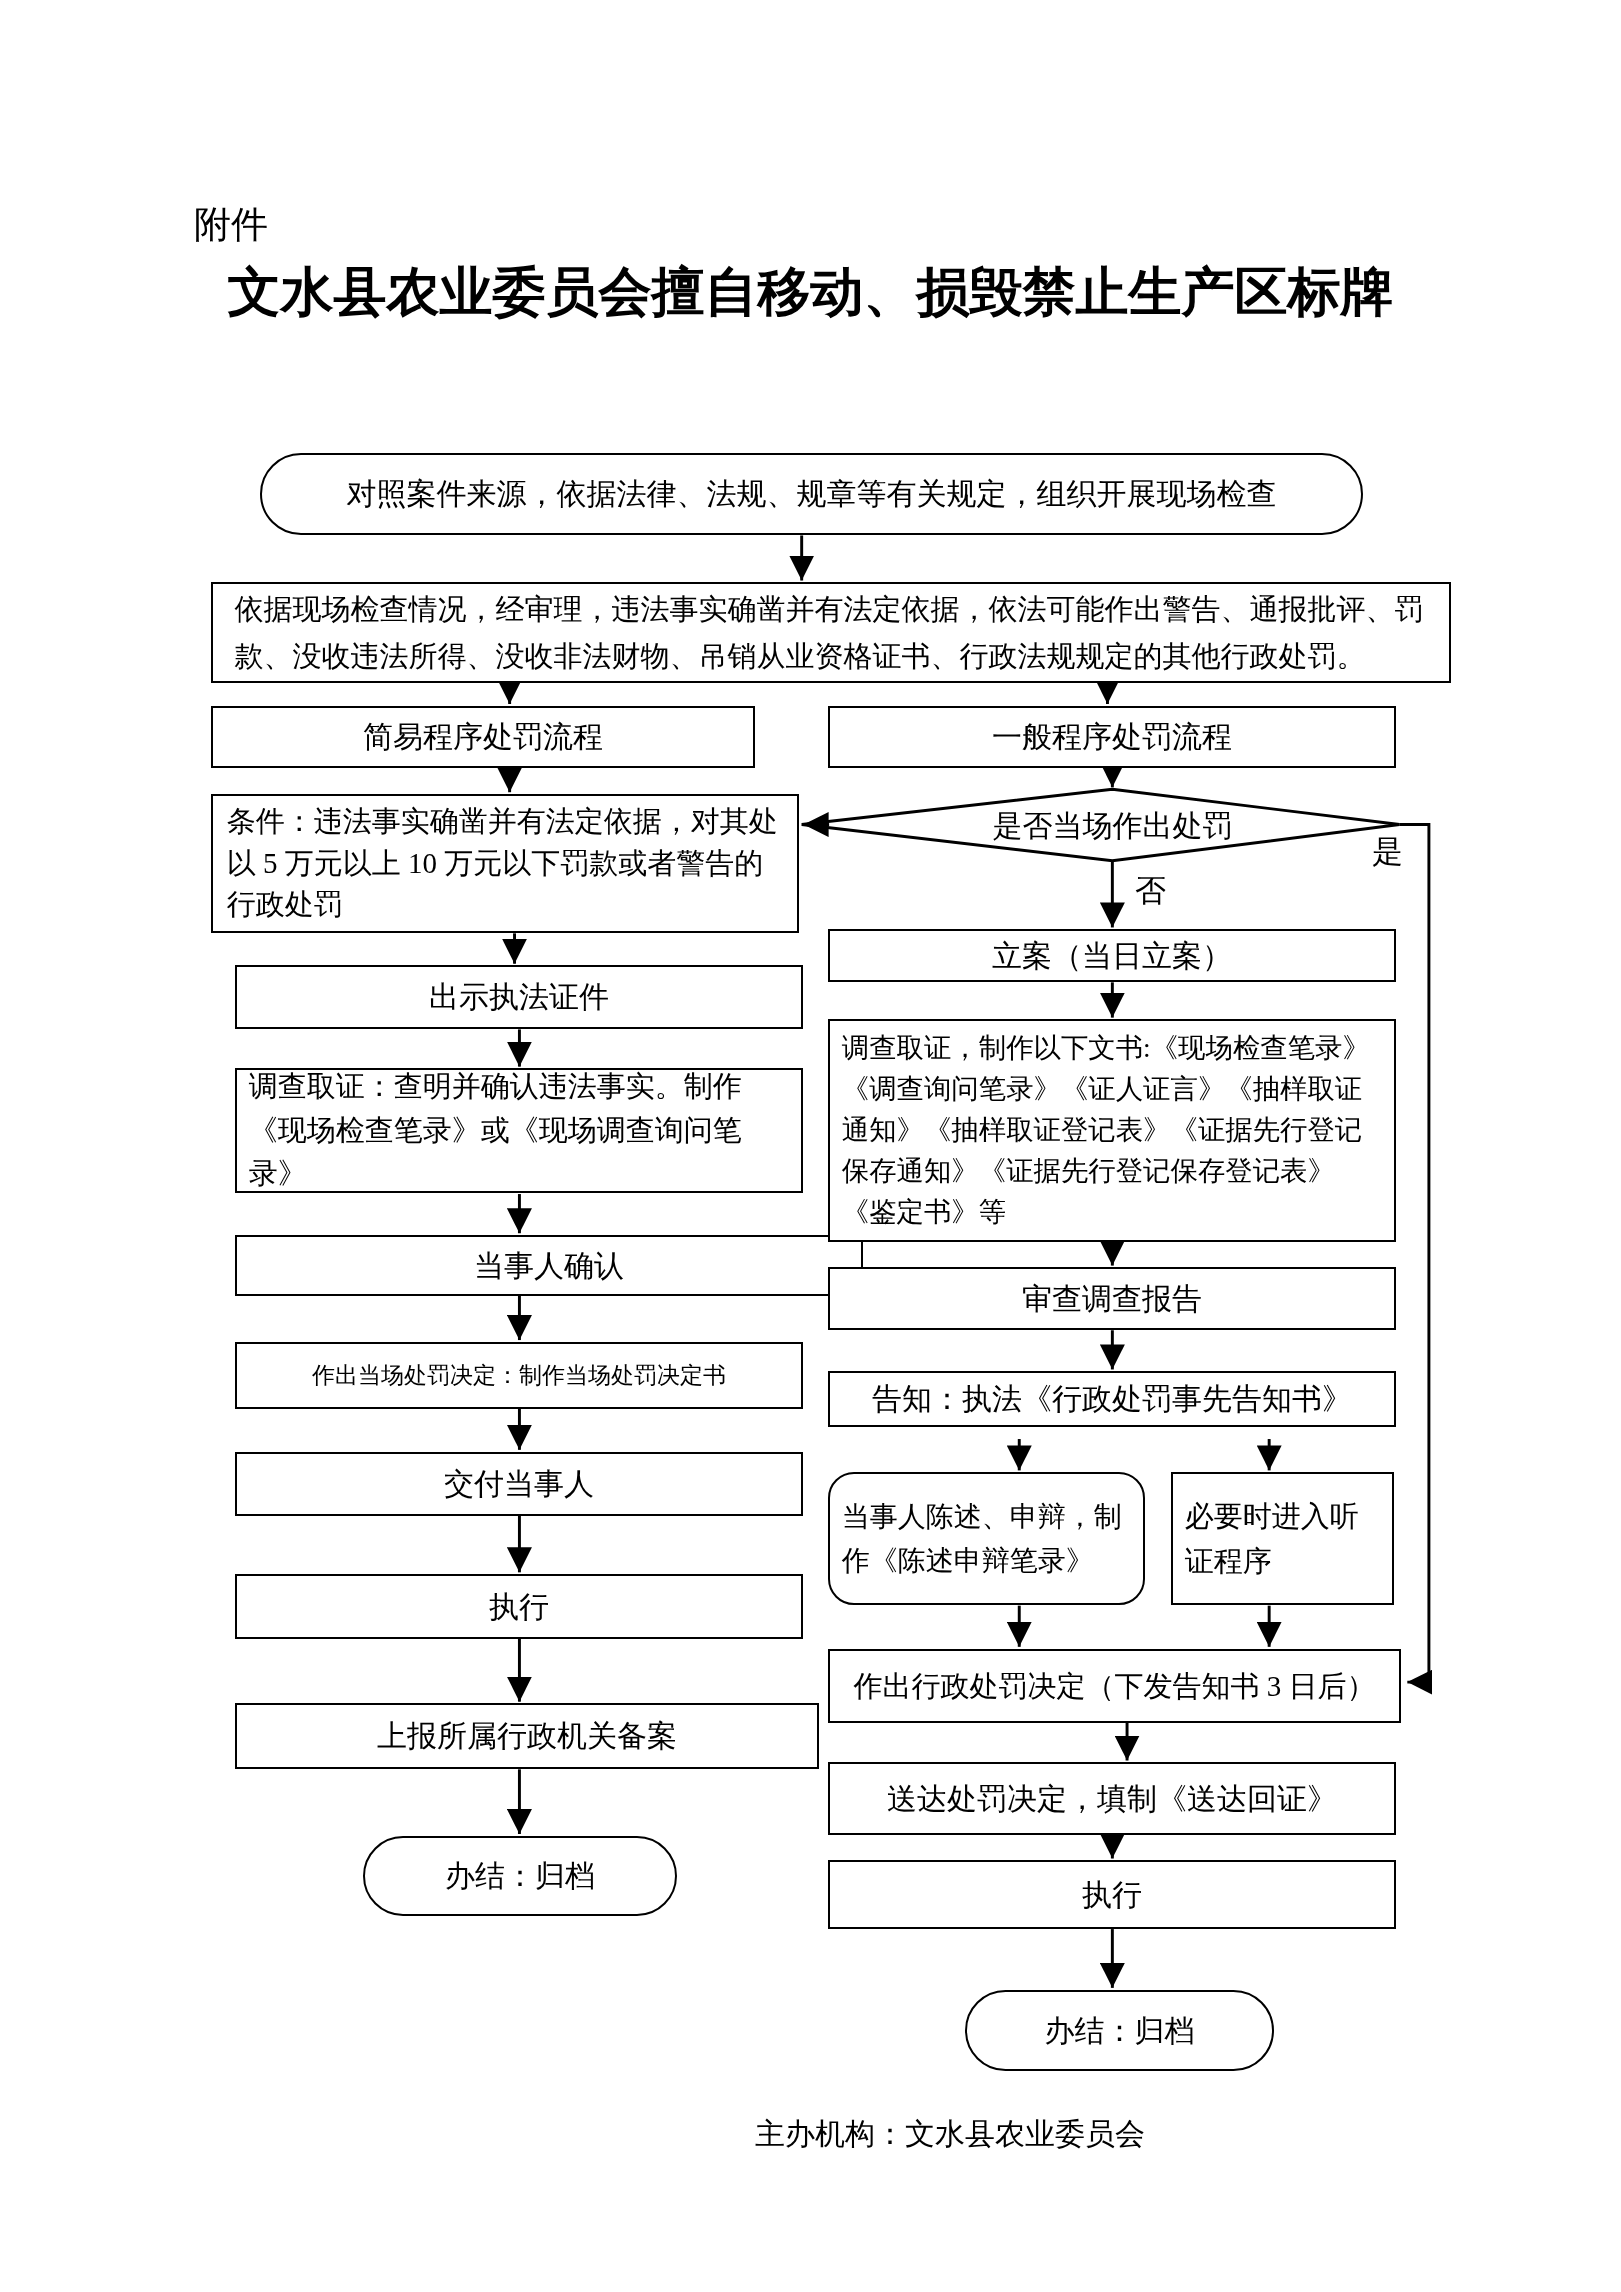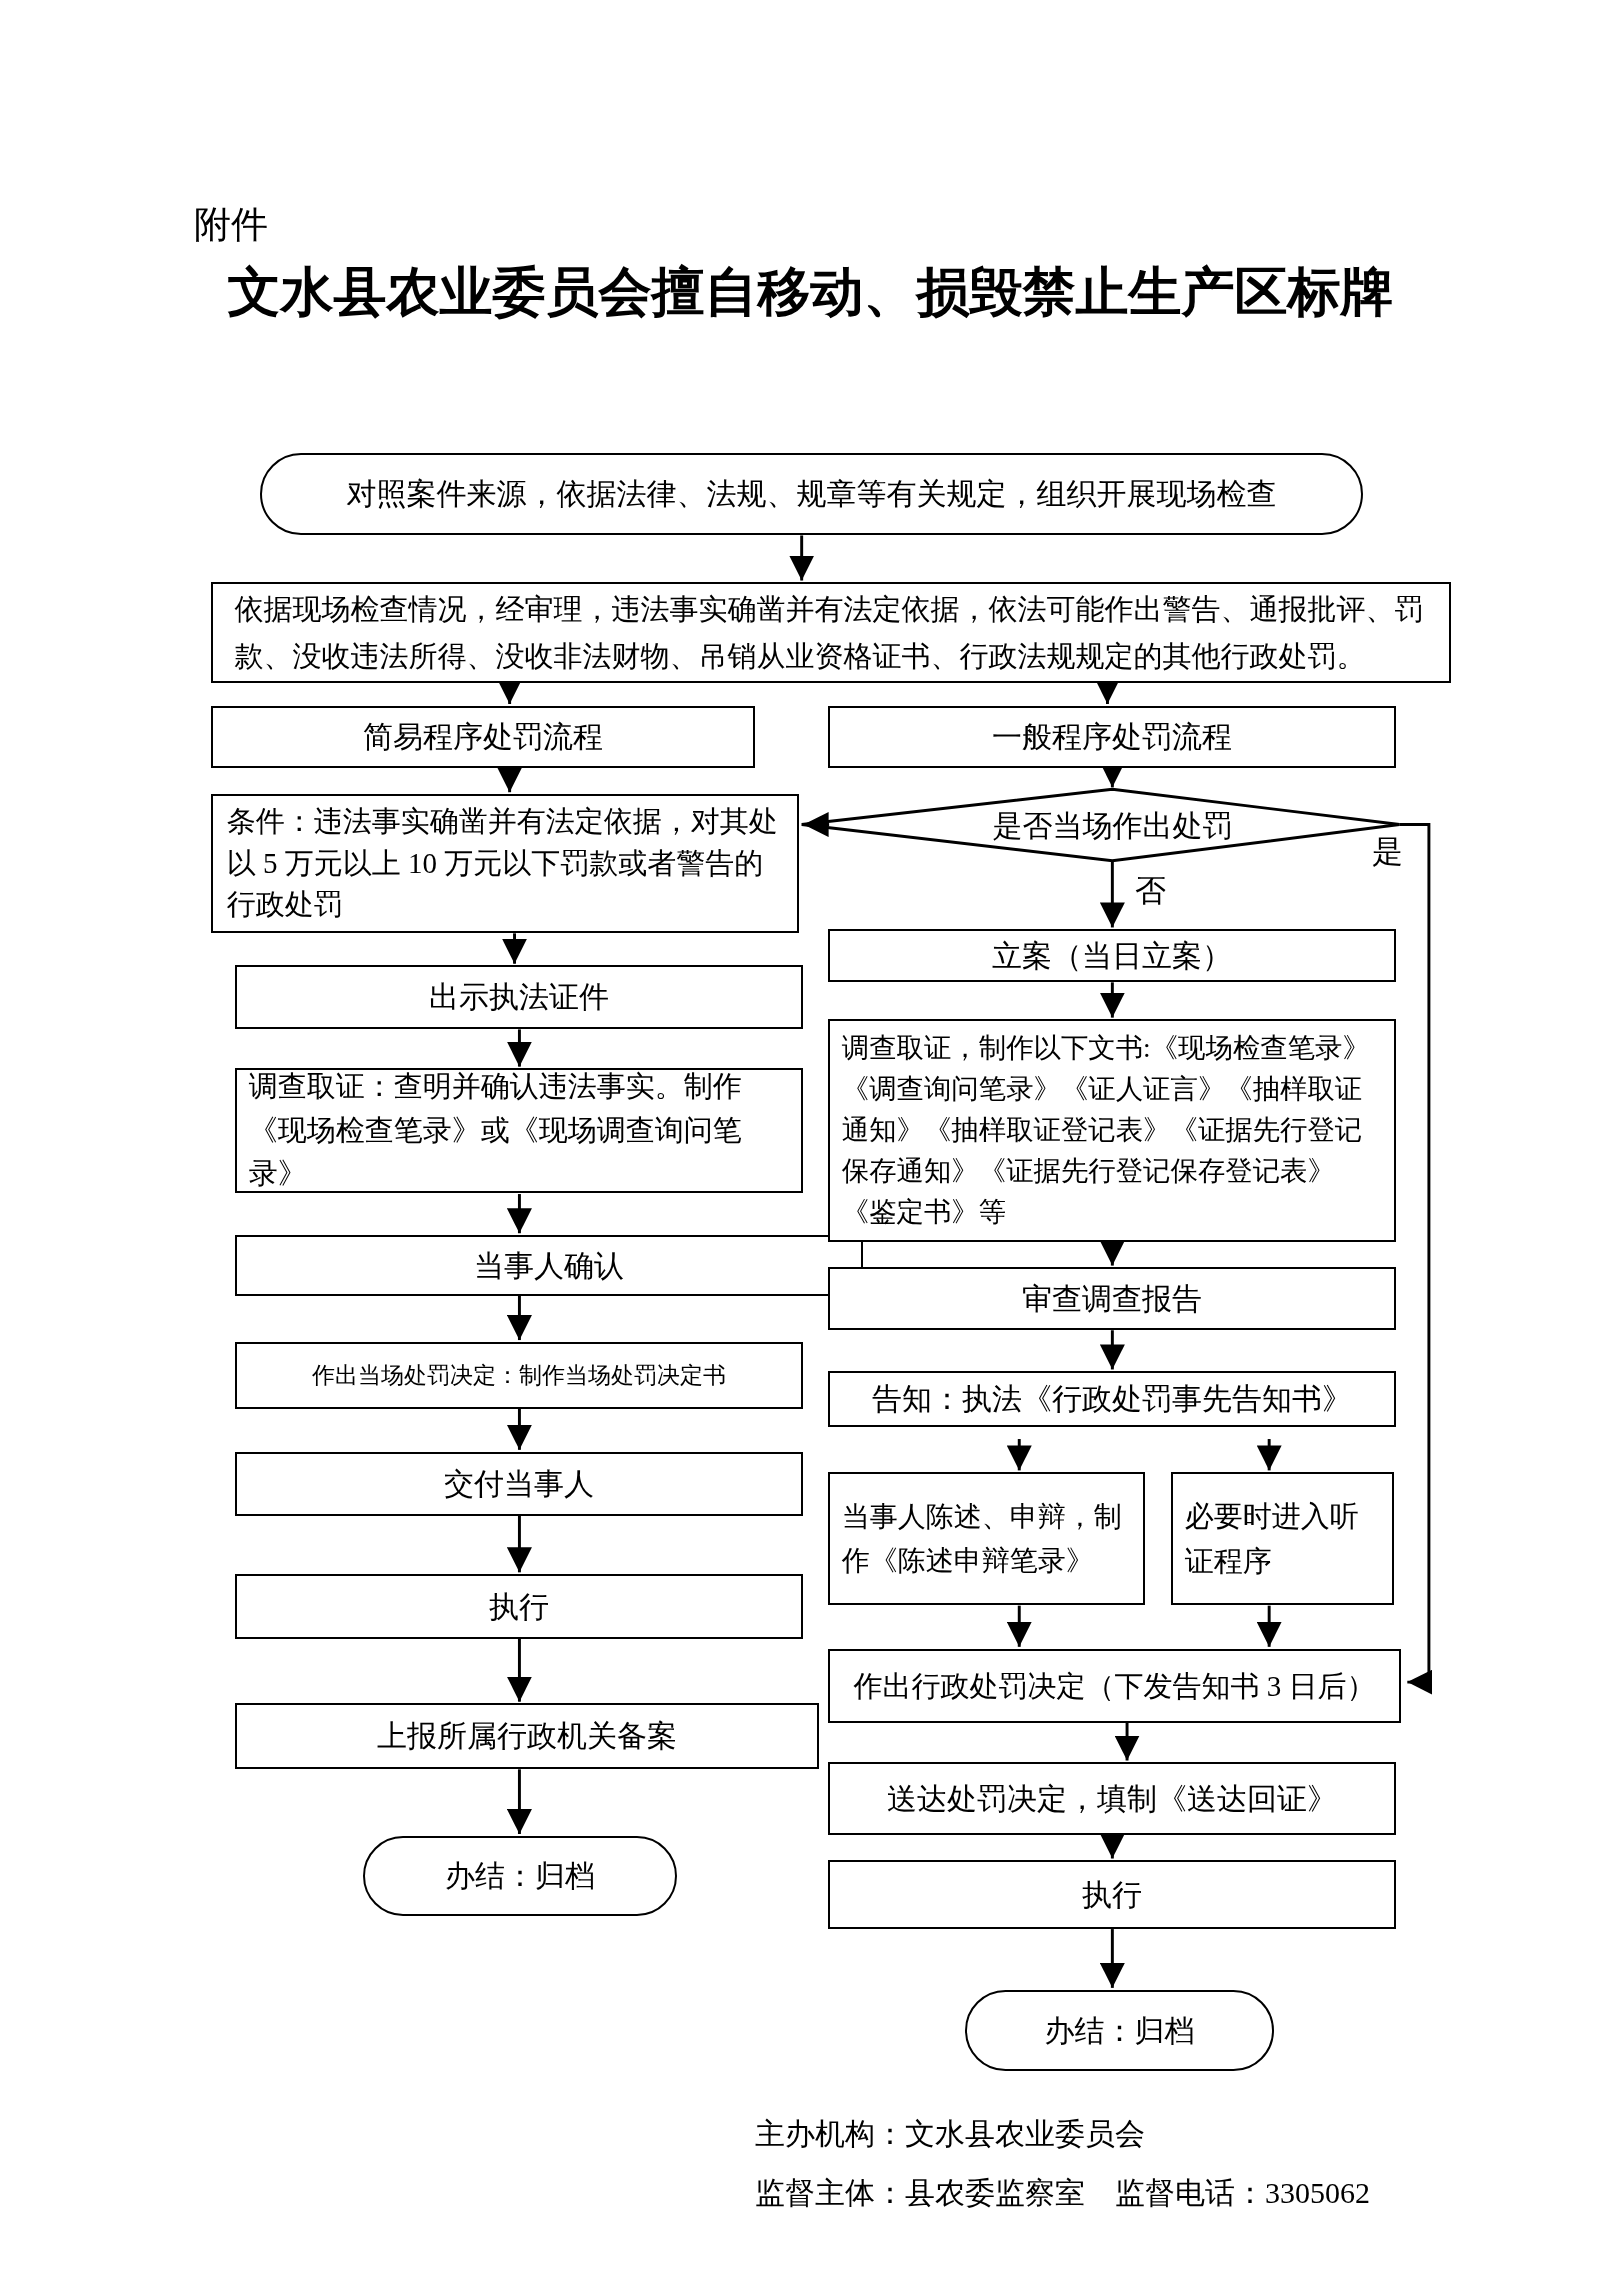--- a/index.html
+++ b/index.html
@@ -93,25 +93,24 @@
 <div class="node" style="left:828px;top:706px;width:568px;height:62px;">一般程序处罚流程</div>
 <div class="plain" id="diamond-label">是否当场作出处罚</div>
 <div class="plain" id="no-label">否</div>
 <div class="plain" id="yes-label">是</div>
 <div class="node" style="left:828px;top:929px;width:568px;height:53px;">立案（当日立案）</div>
 <div class="node left-text" style="left:828px;top:1019px;width:568px;height:223px;
      padding:0 11.8px;font-size:27.4px;line-height:1.5;">调查取证，制作以下文书:《现场检查笔录》《调查询问笔录》《证人证言》《抽样取证通知》《抽样取证登记表》《证据先行登记保存通知》《证据先行登记保存登记表》《鉴定书》等</div>
 <div class="node" style="left:828px;top:1267px;width:568px;height:63px;">审查调查报告</div>
 <div class="node" style="left:828px;top:1371px;width:568px;height:56px;">告知：执法《行政处罚事先告知书》</div>
 <div class="node left-text" style="left:828px;top:1472px;width:317px;height:133px;
-     padding:0 11.8px;font-size:28px;line-height:1.55;">当事人陈述、申辩，制作《陈述申辩笔录》</div>
+     padding:0 11.8px;font-size:28px;line-height:1.55;border-radius:26px;">当事人陈述、申辩，制作《陈述申辩笔录》</div>
 <div class="node left-text" style="left:1171px;top:1472px;width:223px;height:133px;
      padding:0 11.8px;font-size:29px;line-height:1.55;">必要时进入听证程序</div>
 <div class="node" style="left:828px;top:1649px;width:573px;height:74px;font-size:29px;">作出行政处罚决定（下发告知书 3 日后）</div>
 <div class="node" style="left:828px;top:1762px;width:568px;height:73px;">送达处罚决定，填制《送达回证》</div>
 <div class="node" style="left:828px;top:1860px;width:568px;height:69px;">执行</div>
 <div class="node stadium" style="left:965px;top:1990px;width:309px;height:81px;">办结：归档</div>
 
 <div class="plain" id="footer">
   <div>主办机构：文水县农业委员会</div>
-  <div>监督主体：县农委监察室　监督电话：3305062</div>
 </div>
 
 
 </body></html>

